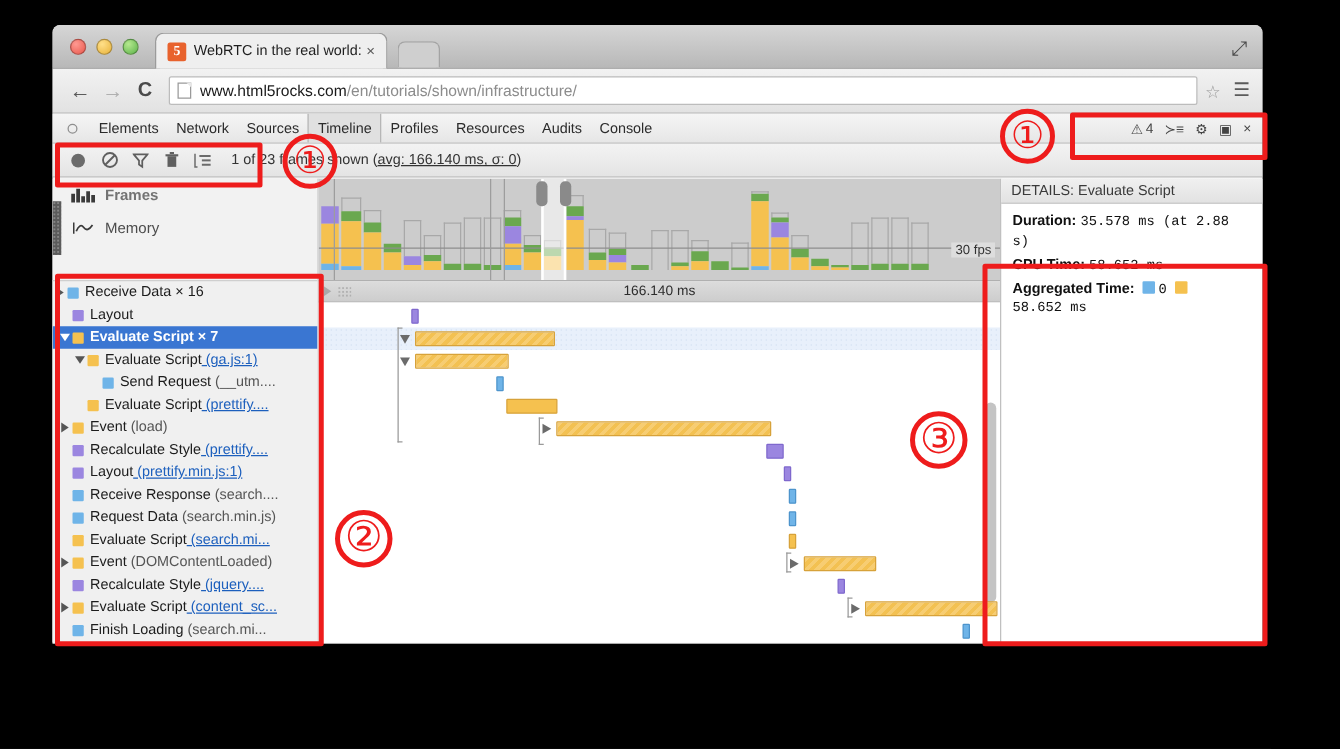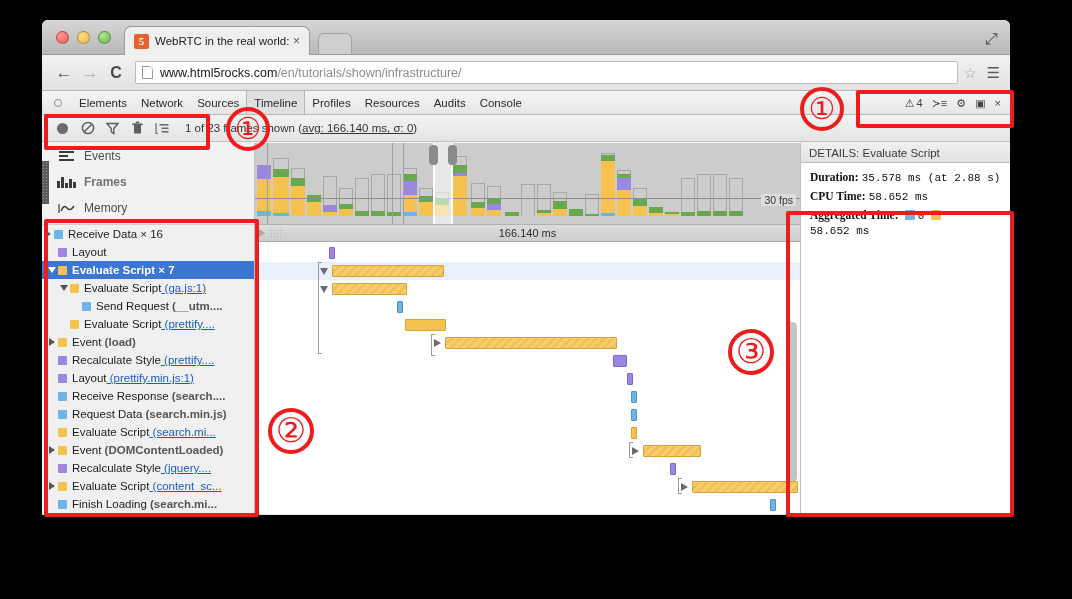--- a/index.html
+++ b/index.html
@@ -182,21 +182,21 @@
     display: block;
   }
   .trow.sel .tw i { border-color: transparent transparent transparent #fff; }
   .tw.open i {
     border-width: 6px 4px 0 4px;
     border-color: #555 transparent transparent transparent;
   }
   .trow.sel .tw.open i { border-color: #fff transparent transparent transparent; }
   .sw { width: 9px; height: 9px; flex: 0 0 9px; margin-right: 5px; border-radius: 1px; }
   .tsub { color: #1c5fbd; text-decoration: underline; }
-  .tsub.plain { color: #555; text-decoration: none; font-weight: bold; }
+  .tsub.plain { color: #555; text-decoration: none; }
 
   
   .dt-main { flex: 1; position: relative; background: #fff; display: flex; flex-direction: column; }
 
   .overview {
     height: 82px; background: #cccccc; position: relative; overflow: hidden;
     border-bottom: 1px solid #b0b0b0;
   }
   .ovbars { position: absolute; left: 0; bottom: 8px; height: 70px; width: 100%; }
   .ovbar { position: absolute; bottom: 0; display: flex; flex-direction: column-reverse; }
@@ -268,21 +268,21 @@
     border-left: 1px solid #c0c0c0; position: relative;
   }
   .det-head {
     height: 20px; background: linear-gradient(#f0f0f0,#e2e2e2);
     border-bottom: 1px solid #bdbdbd;
     display: flex; align-items: center; padding-left: 8px;
     font-size: 11.5px; color: #3a3a3a;
   }
   .det-body { padding: 7px 9px; font-size: 11.5px; color: #111; line-height: 15px; }
   .det-row { margin-bottom: 3px; }
-  .det-k { font-weight: bold; font-family: Liberation Serif, serif; }
+  .det-k { font-weight: bold; }
   .det-v { font-family: "Liberation Mono", monospace; font-size: 11px; }
   .agg-sw { display: inline-block; width: 10px; height: 10px; vertical-align: -1px; margin: 0 3px; border-radius: 1px; }
 
   
   .ann { position: absolute; border: 4px solid #ee1c1c; border-radius: 2px; pointer-events: none; }
   .circ {
     position: absolute; border: 4px solid #ee1c1c; border-radius: 50%;
     color: #ee1c1c; display: flex; align-items: center; justify-content: center;
     font-family: "Liberation Serif", serif; font-size: 30px; line-height: 1;
     background: transparent;
@@ -382,30 +382,20 @@
           </svg>
         </div>
         <div class="tl-status"><span>1 of 23 frames shown (</span><u>avg: 166.140 ms, σ: 0</u><span>)</span></div>
       </div>
 
       <div class="dt-body">
 
         <div class="dt-left">
           <div class="grip"></div>
 
-          <div class="panel-item">
-            <span class="pi-icon">
-              <span class="events-ico">
-                <i style="top:0;width:15px"></i>
-                  <i style="top:4px;width:9px"></i>
-                  <i style="top:8px;width:15px"></i>
-              </span>
-            </span>
-            <span>Events</span>
-          </div>
 
           <div class="panel-item sel">
             <span class="pi-icon">
               <span class="bars-ico">
                 <i style="height:7px"></i>
                   <i style="height:11px"></i>
                   <i style="height:5px"></i>
                 <i style="height:9px"></i>
                   <i style="height:6px"></i>
               </span>

